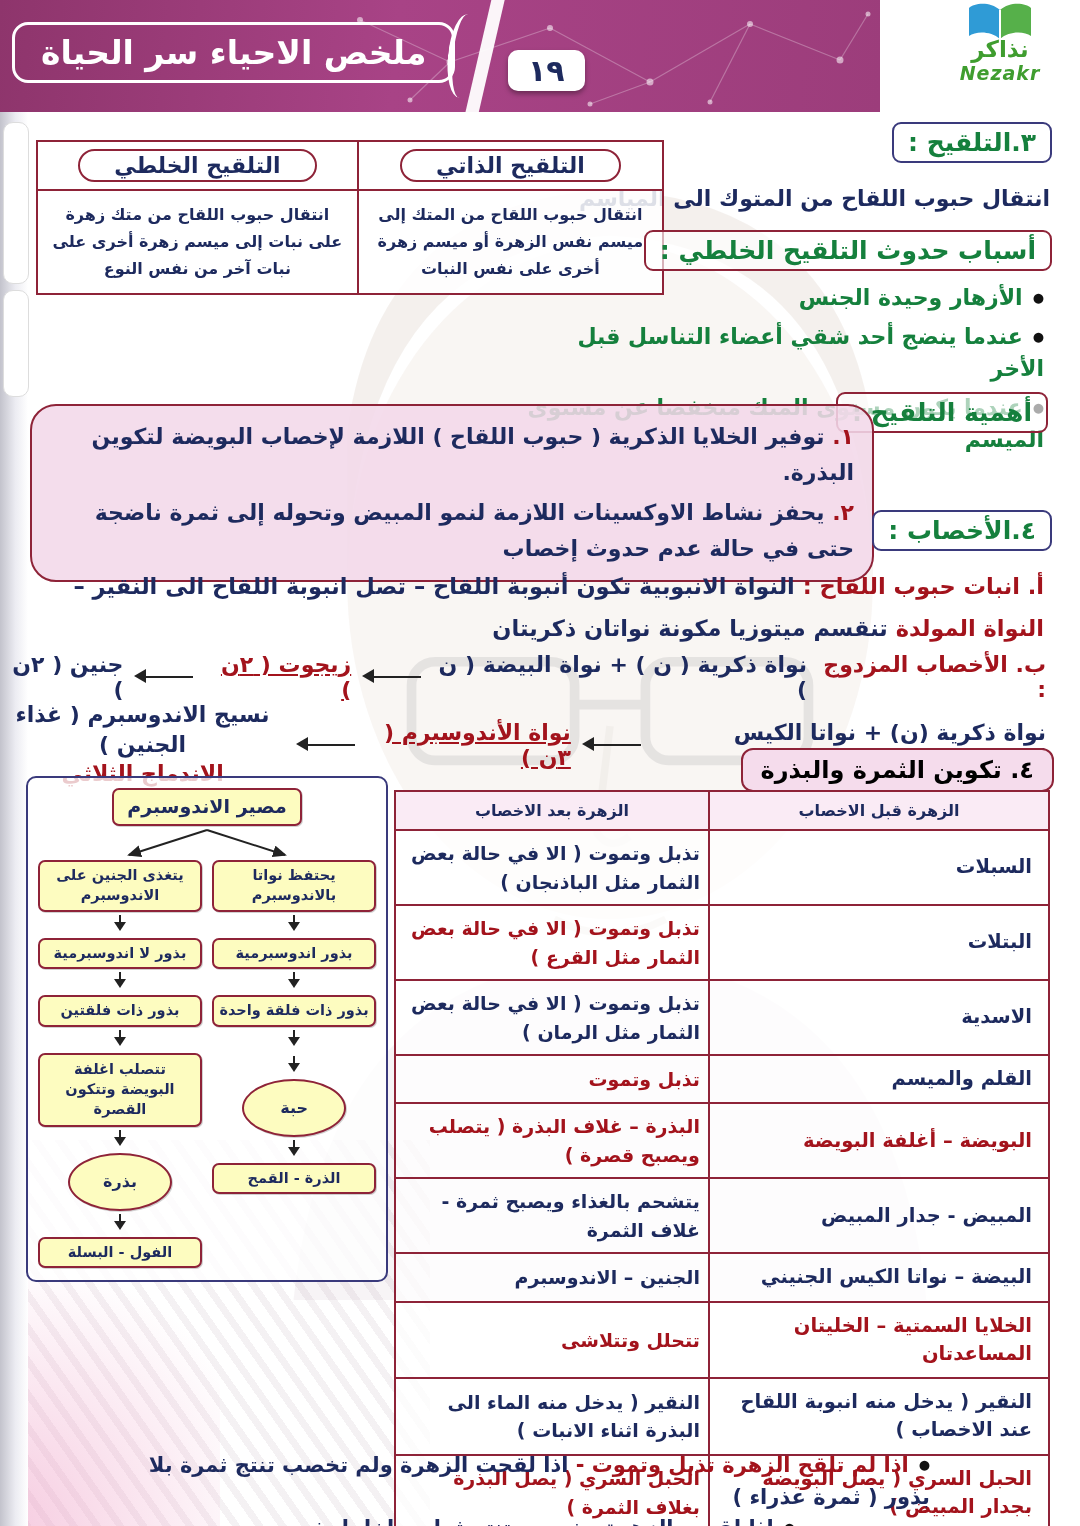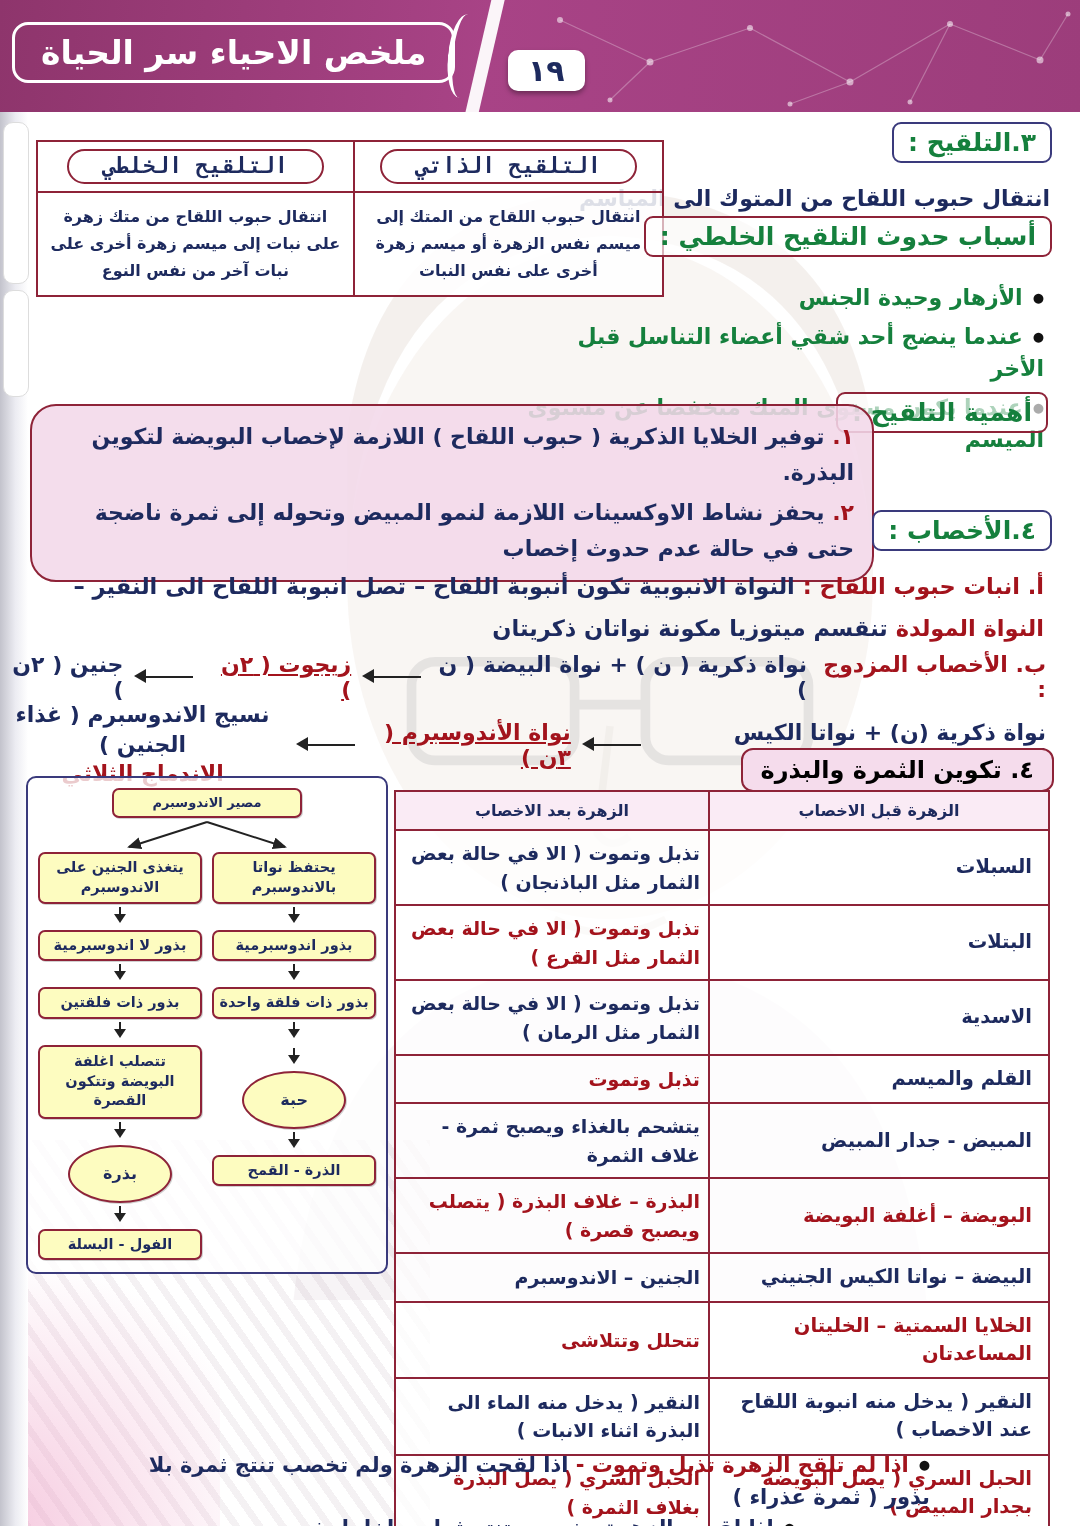--- a/index.html
+++ b/index.html
@@ -19,21 +19,21 @@
   .edge-tab{left:3px;width:24px;background:#fff;border:1px solid #ddd;border-radius:10px;z-index:1;}
   #edge-tab-1{top:122px;height:160px;}
   #edge-tab-2{top:290px;height:105px;}
   #corner-pink{left:0;bottom:0;width:220px;height:320px;z-index:0;
     background:radial-gradient(circle at 0% 100%, rgba(238,160,198,0.55), rgba(238,160,198,0) 70%);}
   #jacket-stripes{left:0;top:1140px;width:430px;height:386px;z-index:0;
     background:repeating-linear-gradient(55deg, rgba(150,120,140,0.10) 0 7px, rgba(255,255,255,0) 7px 19px);}
   #watermark{left:230px;top:120px;width:760px;height:1180px;opacity:0.15;z-index:0;}
 
   
-  #header{left:0;top:0;width:1080px;height:112px;z-index:5;
+  #header{left:0;top:0;width:880px;height:112px;z-index:5;
     background:linear-gradient(95deg,#8e356c,#a84386 45%,#9c3d7b);}
   #header-title{position:absolute;left:12px;top:22px;border:3px solid #fff;border-radius:16px;
     padding:8px 26px;color:#fff;font-size:33px;white-space:nowrap;}
   #header-swoosh{position:absolute;left:448px;top:14px;width:26px;height:84px;
     border-left:5px solid #fff;border-radius:50% / 50%;transform:rotate(6deg);}
   #header-stripe{position:absolute;left:478px;top:-14px;width:13px;height:145px;
     background:rgba(255,255,255,0.95);transform:rotate(13deg);}
   #page-num{position:absolute;left:508px;top:50px;background:#fff;border-radius:10px;
     padding:3px 20px;color:#1d2a5e;font-size:30px;box-shadow:0 3px 5px rgba(0,0,0,0.35);}
   #header-net{position:absolute;right:0;top:0;width:560px;height:112px;}
@@ -43,21 +43,21 @@
     background:rgba(255,255,255,0.65);z-index:4;}
   .box-navy{border:2px solid #3a3a7c;}
   .box-maroon{border:2px solid #8e2338;}
   .pill-pink{display:inline-block;border:2px solid #8e2338;border-radius:12px;padding:6px 18px;
     font-size:24px;color:#000000;background:#f5dcec;z-index:4;}
 
   
   #ptable{left:36px;top:140px;width:628px;border-collapse:collapse;z-index:4;
     background:rgba(255,255,255,0.85);}
   #ptable th,#ptable td{border:2px solid #8e2338;}
-  #ptable th{padding:7px 6px;font-family:Liberation Mono, monospace;}
+  #ptable th{padding:7px 6px;}
   #ptable td{padding:10px 12px;text-align:center;font-size:16px;color:#1d2a5e;line-height:1.7;vertical-align:top;}
   .pill{display:inline-block;border:2px solid #8e2338;border-radius:999px;padding:2px 34px;
     font-size:22px;color:#1d2a5e;background:#fff;}
 
   #sec3-def{right:30px;top:186px;font-size:22px;color:#1d2a5e;white-space:nowrap;z-index:4;}
 
   #reasons{right:36px;top:282px;width:520px;z-index:4;list-style:none;margin:0;padding:0;}
   #reasons li{font-size:22px;color:#15803d;margin-bottom:7px;line-height:1.45;}
   #reasons li::before{content:"●";color:#111;font-size:13px;margin-left:10px;vertical-align:3px;}
 
@@ -75,21 +75,21 @@
   .harrow::before{content:"";position:absolute;left:-12px;top:-7px;width:0;height:0;
     border:7px solid transparent;border-right:12px solid #222;}
   .cstack{display:flex;flex-direction:column;align-items:center;line-height:1.35;text-align:center;}
 
   
   #flowchart{left:26px;top:776px;width:362px;box-sizing:border-box;z-index:4;
     border:2px solid #3a3a7c;border-radius:10px;background:rgba(255,255,255,0.78);padding:8px 6px 12px;}
   .fc-node{background:#fdfcc0;border:2px solid #8e2338;border-radius:7px;color:#1d2a5e;
     font-size:14.5px;text-align:center;padding:4px 5px;line-height:1.35;
     box-shadow:1px 1px 0 rgba(0,0,0,0.18);}
-  .fc-root{width:176px;margin:2px auto 2px;font-size:13px;}
+  .fc-root{width:176px;margin:2px auto 2px;font-size:19px;}
   #fc-branches{display:block;margin:0 auto;}
   .fc-cols{display:flex;justify-content:space-between;gap:10px;padding:0 4px;}
   .fc-col{width:48.5%;display:flex;flex-direction:column;}
   .mh2{min-height:40px;display:flex;align-items:center;justify-content:center;}
   .mh3{min-height:62px;display:flex;align-items:center;justify-content:center;}
   .fc-ellipse{border-radius:50%;width:90px;height:46px;margin:0 auto;display:flex;
     align-items:center;justify-content:center;font-size:16px;}
   .varrow{width:0;height:13px;border-left:2px solid #222;margin:3px auto 10px;position:relative;}
   .varrow::after{content:"";position:absolute;left:-7px;bottom:-9px;width:0;height:0;
     border:6px solid transparent;border-top:9px solid #222;}
@@ -172,21 +172,21 @@
       <th><span class="pill">التلقيح الذاتي</span></th>
       <th><span class="pill">التلقيح الخلطي</span></th>
     </tr>
     <tr>
       <td>انتقال حبوب اللقاح من المتك إلى ميسم نفس الزهرة أو ميسم زهرة أخرى على نفس النبات</td>
       <td>انتقال حبوب اللقاح من متك زهرة على نبات إلى ميسم زهرة أخرى على نبات آخر من نفس النوع</td>
     </tr>
   </tbody>
     </table>
 
-  <div class="abs box box-maroon" style="right:28px;top:216px;">أسباب حدوث التلقيح الخلطي :</div>
+  <div class="abs box box-maroon" style="right:28px;top:230px;">أسباب حدوث التلقيح الخلطي :</div>
   <ul id="reasons" class="abs">
     <li>الأزهار وحيدة الجنس</li>
     <li>عندما ينضج أحد شقي أعضاء التناسل قبل الأخر</li>
     <li>عندما يكون مستوى المتك منخفضا عن مستوى الميسم</li>
   </ul>
 
   <div class="abs box box-maroon" style="right:32px;top:392px;">أهمية التلقيح :</div>
   <div id="importance-box" class="abs">
     <p><span class="red">١.</span> <span class="navy">توفير الخلايا الذكرية ( حبوب اللقاح ) اللازمة لإخصاب البويضة لتكوين البذرة.</span></p>
     <p><span class="red">٢.</span> <span class="navy">يحفز نشاط الاوكسينات اللازمة لنمو المبيض وتحوله إلى ثمرة ناضجة حتى في حالة عدم حدوث إخصاب</span></p>
@@ -284,26 +284,26 @@
       </tr>
       <tr>
         <td class="lbl navy">الاسدية</td>
         <td class="val navy">تذبل وتموت ( الا في حالة بعض الثمار مثل الرمان )</td>
       </tr>
       <tr>
         <td class="lbl navy">القلم والميسم</td>
         <td class="val red">تذبل وتموت</td>
       </tr>
       <tr>
+        <td class="lbl red">البويضة – أغلفة البويضة</td>
+        <td class="val red">البذرة – غلاف البذرة ( يتصلب ويصبح قصرة )</td>
+      </tr>
+      <tr>
         <td class="lbl navy">المبيض - جدار المبيض</td>
         <td class="val navy">يتشحم بالغذاء ويصبح ثمرة - غلاف الثمرة</td>
-      </tr>
-      <tr>
-        <td class="lbl red">البويضة – أغلفة البويضة</td>
-        <td class="val red">البذرة – غلاف البذرة ( يتصلب ويصبح قصرة )</td>
       </tr>
       <tr>
         <td class="lbl navy">البيضة – نواتا الكيس الجنيني</td>
         <td class="val navy">الجنين – الاندوسبرم</td>
       </tr>
       <tr>
         <td class="lbl red">الخلايا السمتية – الخليتان المساعدتان</td>
         <td class="val red">تتحلل وتتلاشى</td>
       </tr>
       <tr>

